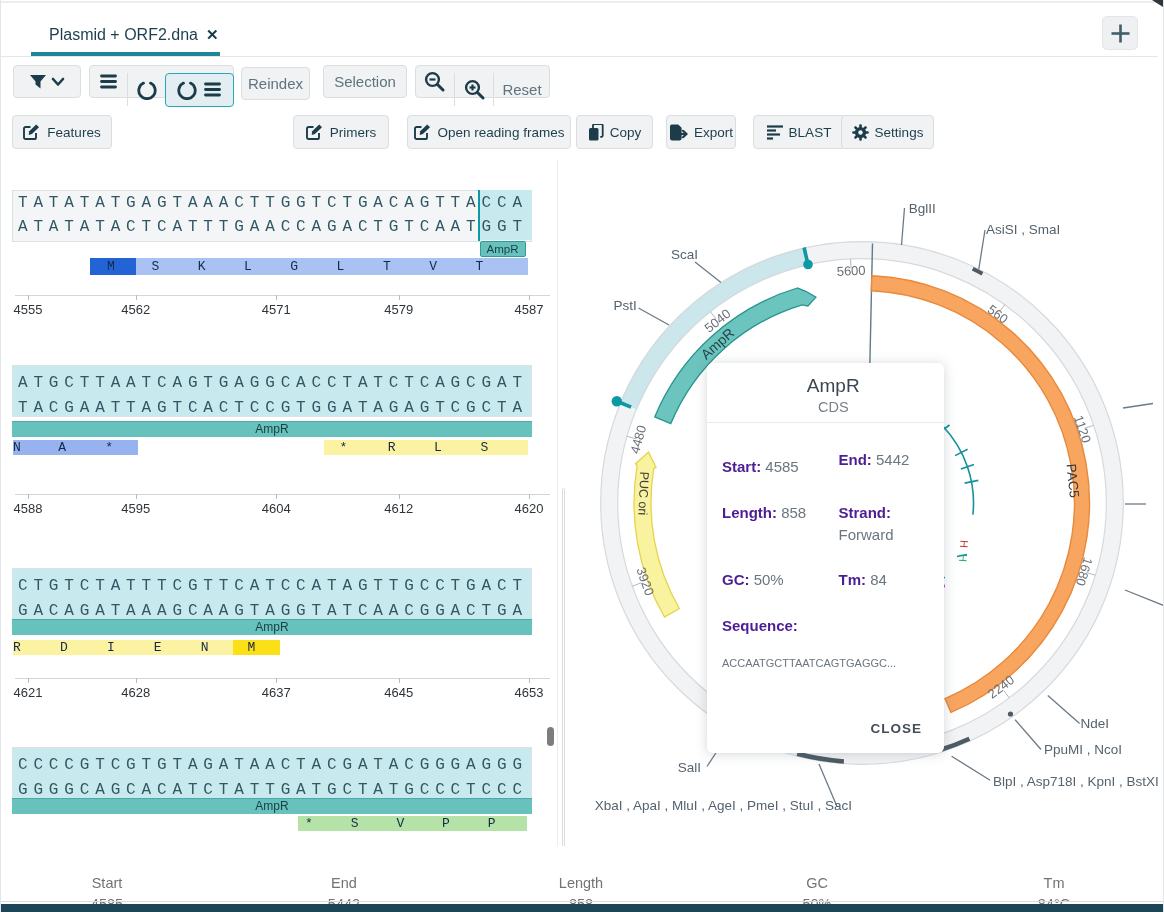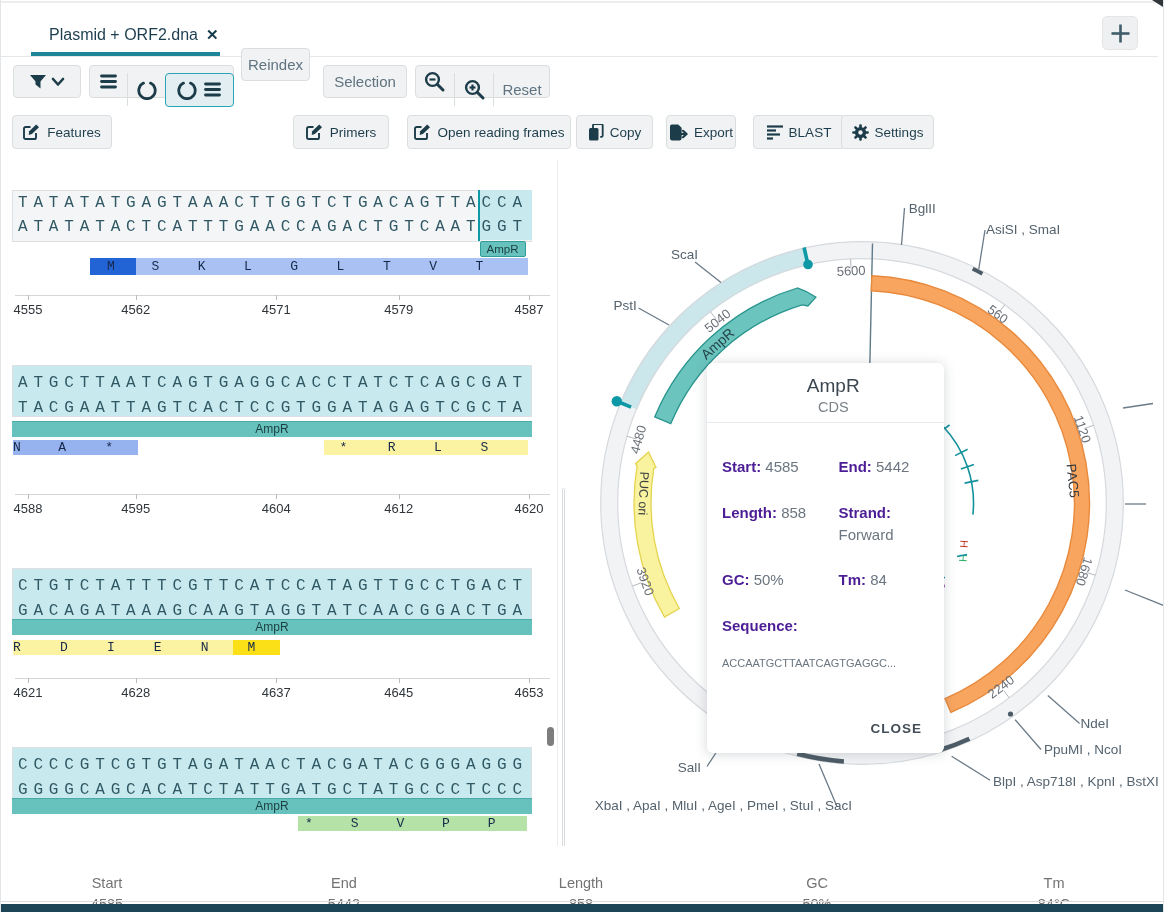--- a/index.html
+++ b/index.html
@@ -109,21 +109,21 @@
         <path d="M 13.5 3.1 A 8.2 8.2 0 1 1 6.5 3.1" fill="none" stroke="#1d3c4a" stroke-width="2.8" stroke-linecap="round"></path>
       </svg>
  <svg width="17" height="15" viewBox="0 0 17 15" style="margin-left:7px">
         <g stroke="#1d3c4a" stroke-width="2.8" stroke-linecap="round">
           <line x1="1.5" y1="2" x2="15.5" y2="2"></line>
           <line x1="1.5" y1="7.5" x2="15.5" y2="7.5"></line>
           <line x1="1.5" y1="13" x2="15.5" y2="13"></line>
         </g>
       </svg>
 </div>
-<div class="btn txt" style="left:240px;top:48px;width:69px;height:33px">Reindex</div>
+<div class="btn txt" style="left:240px;top:67px;width:69px;height:33px">Reindex</div>
 <div class="btn txt" style="left:322px;top:65px;width:84px;height:33px">Selection</div>
 <div class="btngrp" style="left:414px;top:65px;width:135px;height:33px"></div>
 <div class="seg" style="left:414px;top:65px;width:39px;height:33px">
  <svg width="21" height="21" viewBox="0 0 21 21">
         <circle cx="8.5" cy="8.5" r="6.4" fill="none" stroke="#1d3c4a" stroke-width="2.4"></circle>
         <line x1="13.5" y1="13.5" x2="19" y2="19" stroke="#1d3c4a" stroke-width="3" stroke-linecap="round"></line>
         <line x1="5.5" y1="8.5" x2="11.5" y2="8.5" stroke="#1d3c4a" stroke-width="2.2"></line>
       </svg>
 </div>
 <div class="seg" style="left:453px;top:65px;width:39px;height:33px">
@@ -612,21 +612,21 @@
 <text x="78.3" y="279.7" transform="rotate(-74.1 78.3 279.7)" text-anchor="middle" dominant-baseline="middle" font-size="13" fill="#6b7078">4480</text>
 <text x="157.2" y="161.6" transform="rotate(-38.4 157.2 161.6)" text-anchor="middle" dominant-baseline="middle" font-size="13" fill="#6b7078">5040</text>
 <text x="290.2" y="111.8" transform="rotate(-2.7 290.2 111.8)" text-anchor="middle" dominant-baseline="middle" font-size="13" fill="#6b7078">5600</text>
 </svg>
 <div id="rscroll"></div>
 <div id="tooltip">
  <div id="tt-title">AmpR</div>
  <div id="tt-sub">CDS</div>
  <div id="tt-div"></div>
  <div class="tt-row" style="top:95px"><b>Start:</b> 4585</div>
- <div class="tt-row" style="left:132px;top:95px"><b>End:</b> 5442</div>
+ <div class="tt-row" style="left:132px;top:88px"><b>End:</b> 5442</div>
  <div class="tt-row" style="top:141px"><b>Length:</b> 858</div>
  <div class="tt-row" style="left:132px;top:141px"><b>Strand:</b></div>
  <div class="tt-row" style="left:132px;top:163px">Forward</div>
  <div class="tt-row" style="top:208px"><b>GC:</b> 50%</div>
  <div class="tt-row" style="left:132px;top:208px"><b>Tm:</b> 84</div>
  <div class="tt-row" style="top:254px"><b>Sequence:</b></div>
  <div class="tt-row" style="top:294px;width:215px;font-size:11px">ACCAATGCTTAATCAGTGAGGC...</div>
  <div id="tt-close">CLOSE</div>
 </div>
 <div id="statusbar">

